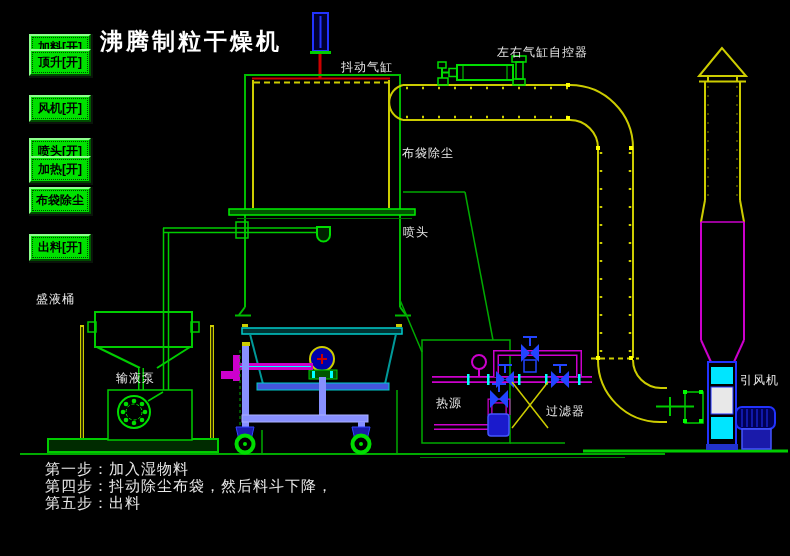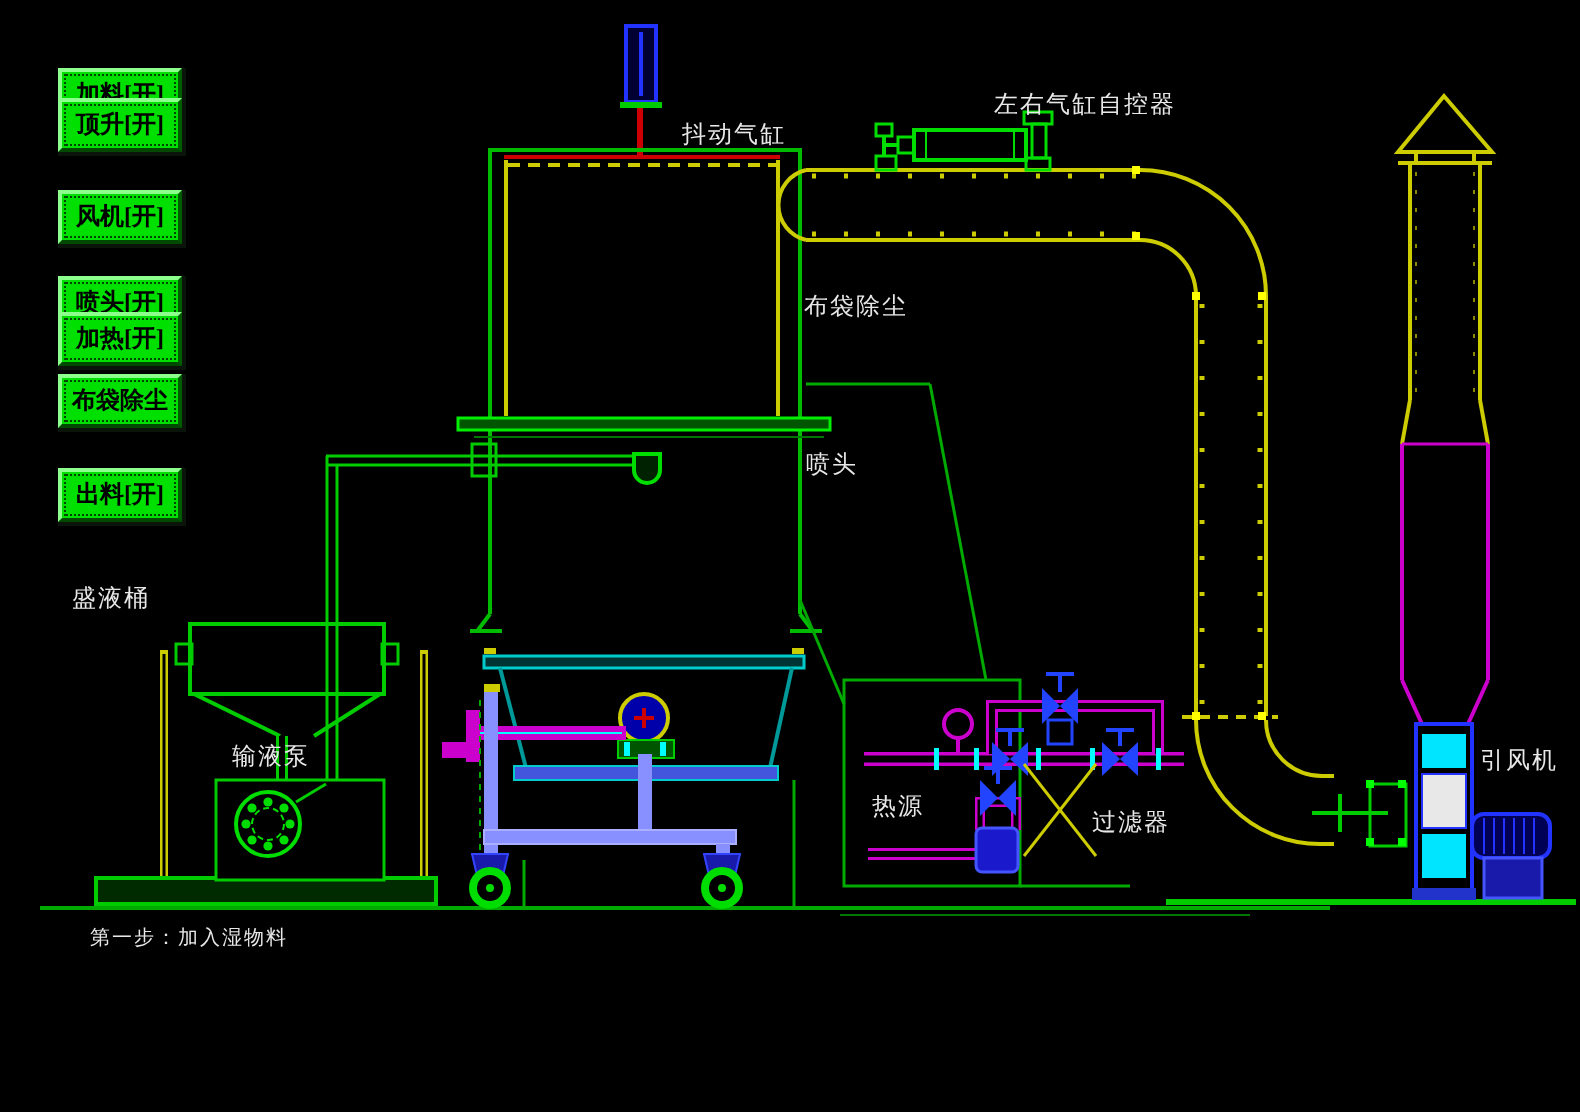--- a/index.html
+++ b/index.html
@@ -3,33 +3,34 @@
 <meta charset="utf-8">
 <style>
   html,body{margin:0;padding:0;background:#000;}
   .app{position:relative;width:790px;height:556px;background:#000;overflow:hidden;
        font-family:"DejaVu Sans",sans-serif;}
   .title{position:absolute;left:100px;top:26px;color:#ffffff;font-size:23px;
          font-weight:bold;letter-spacing:3px;white-space:nowrap;}
   .btn{position:absolute;left:29px;width:62px;height:27px;background:#00e000;
        border:2px solid;border-color:#8cff8c #005c00 #004a00 #8cff8c;
        box-shadow:1px 1px 0 1px #0a140a;
-       color:#000;font-size:12px;font-weight:bold;font-family:Liberation Serif, serif;
+       color:#000;font-size:12px;font-weight:bold;font-family:Liberation Sans, sans-serif;
        padding:0;cursor:pointer;white-space:nowrap;}
   .btn::after{content:"";position:absolute;inset:1px;border:1px dotted #004400;pointer-events:none;}
-  .steps{position:absolute;left:45px;top:461px;color:#e8e8e8;font-size:10px;
+  .steps{position:absolute;left:45px;top:461px;color:#e8e8e8;font-size:15px;
          line-height:17px;letter-spacing:1px;white-space:nowrap;}
   .diagram{position:absolute;left:0;top:0;}
   .diagram text{fill:#e8e8e8;font-size:12px;font-family:"DejaVu Sans",sans-serif;letter-spacing:1px;}
 </style>
 </head>
 <body>
 
 <div class="app">
 
+  <div class="title">沸腾制粒干燥机</div>
 
   <button class="btn" style="top:34px">加料[开]</button>
   <button class="btn" style="top:49px">顶升[开]</button>
   <button class="btn" style="top:95px">风机[开]</button>
   <button class="btn" style="top:138px">喷头[开]</button>
   <button class="btn" style="top:156px">加热[开]</button>
   <button class="btn" style="top:187px">布袋除尘</button>
   <button class="btn" style="top:234px">出料[开]</button>
 
   <svg class="diagram" width="790" height="556" viewBox="0 0 790 556">
@@ -289,15 +290,17 @@
 
       <line x1="512" y1="382" x2="548" y2="428" stroke="#cccc00" stroke-width="1.5"></line>
       <line x1="548" y1="382" x2="512" y2="428" stroke="#cccc00" stroke-width="1.5"></line>
       <text x="436" y="407">热源</text>
       <text x="546" y="415">过滤器</text>
     </g>
   </svg>
 
   <div class="steps">
     <div>第一步：加入湿物料</div>
+    <div>第四步：抖动除尘布袋，然后料斗下降，</div>
+    <div>第五步：出料</div>
   </div>
 
 </div>
 
 </body></html>

